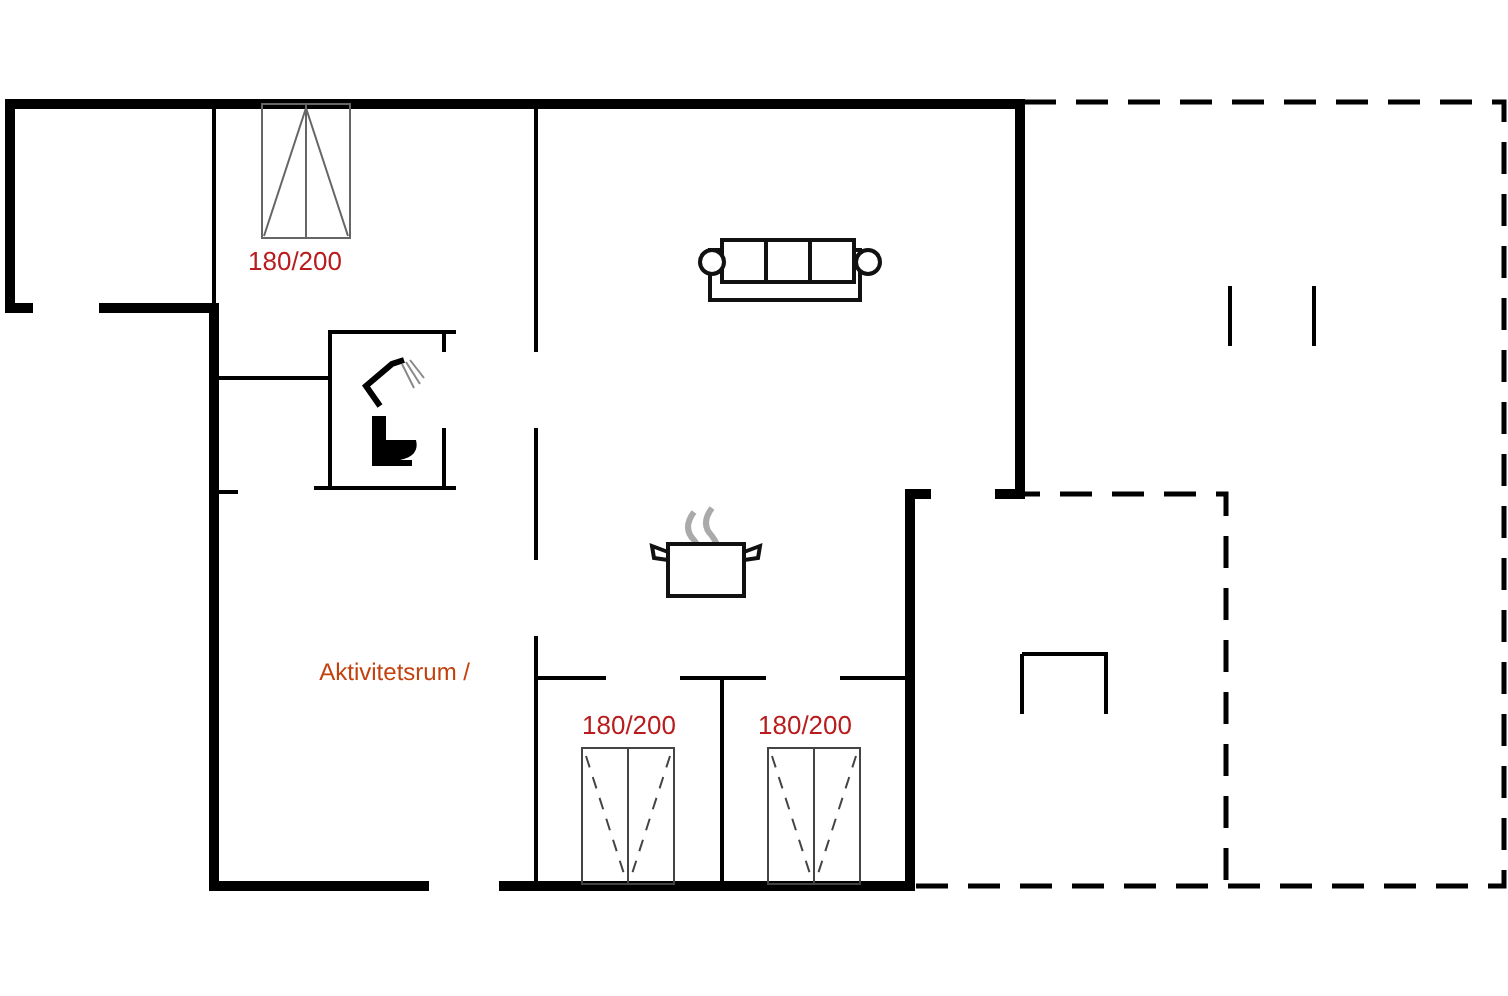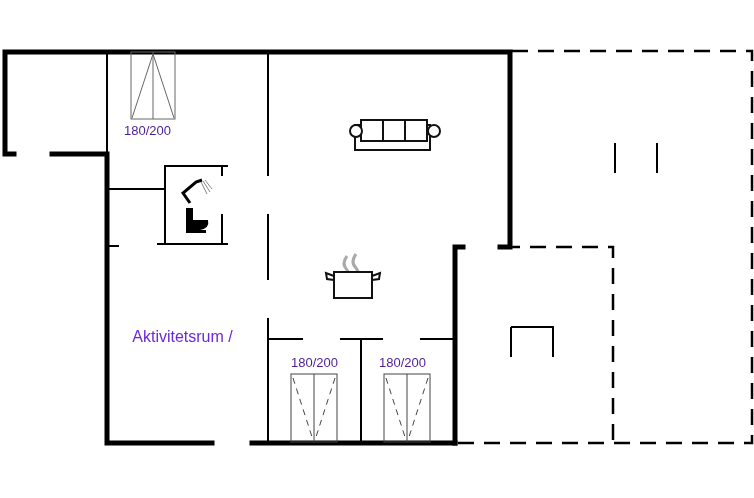--- a/index.html
+++ b/index.html
@@ -1,19 +1,19 @@
 <!DOCTYPE html>
 <html><head>
 <meta charset="utf-8">
 <style>
   html, body { margin:0; padding:0; background:#ffffff; }
   body { width:754px; height:498px; position:relative; overflow:hidden; font-family:"Liberation Sans", sans-serif; }
   svg { position:absolute; left:0; top:0; }
-  .label { position:absolute; font-family:"Liberation Sans", sans-serif; color:#4c1d95; font-size:13px; line-height:15px; white-space:nowrap; }
-  .room-label { position:absolute; font-family:"Liberation Sans", sans-serif; color:#6d28d9; font-size:16px; line-height:15px; text-align:center; }
+  .label { position:absolute; font-family:"Liberation Sans", sans-serif; color:#b91c1c; font-size:13px; line-height:15px; white-space:nowrap; }
+  .room-label { position:absolute; font-family:"Liberation Sans", sans-serif; color:#c2410c; font-size:12px; line-height:15px; text-align:right; }
 </style>
 </head>
 <body>
 
 <svg width="754" height="498" viewBox="0 0 754 498" xmlns="http://www.w3.org/2000/svg">
 
   <g stroke="#000" stroke-width="5" fill="none" stroke-linecap="square">
     <polyline points="14,154 5,154 5,52 510,52 510,247 500,247"></polyline>
     <polyline points="52,154 107,154 107,443 212,443"></polyline>
     <line x1="252" y1="443" x2="455" y2="443"></line>

